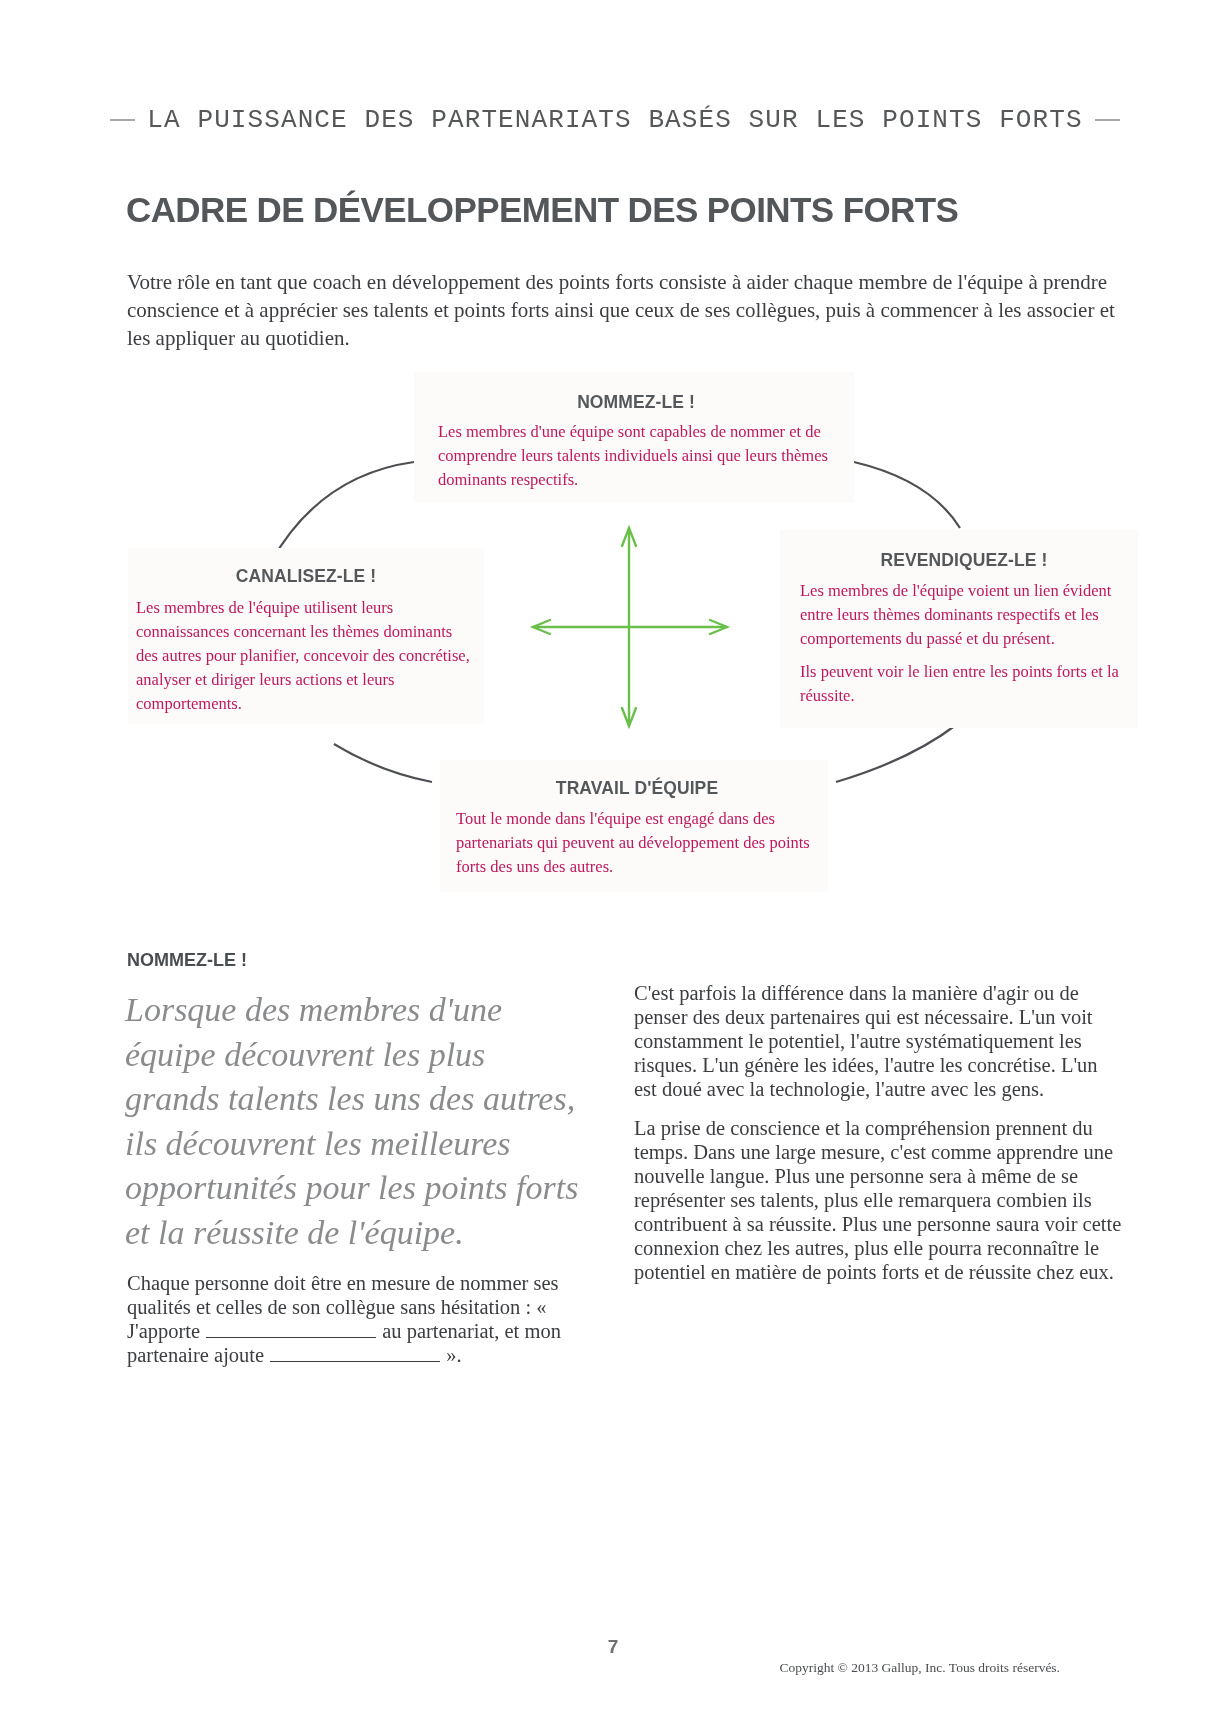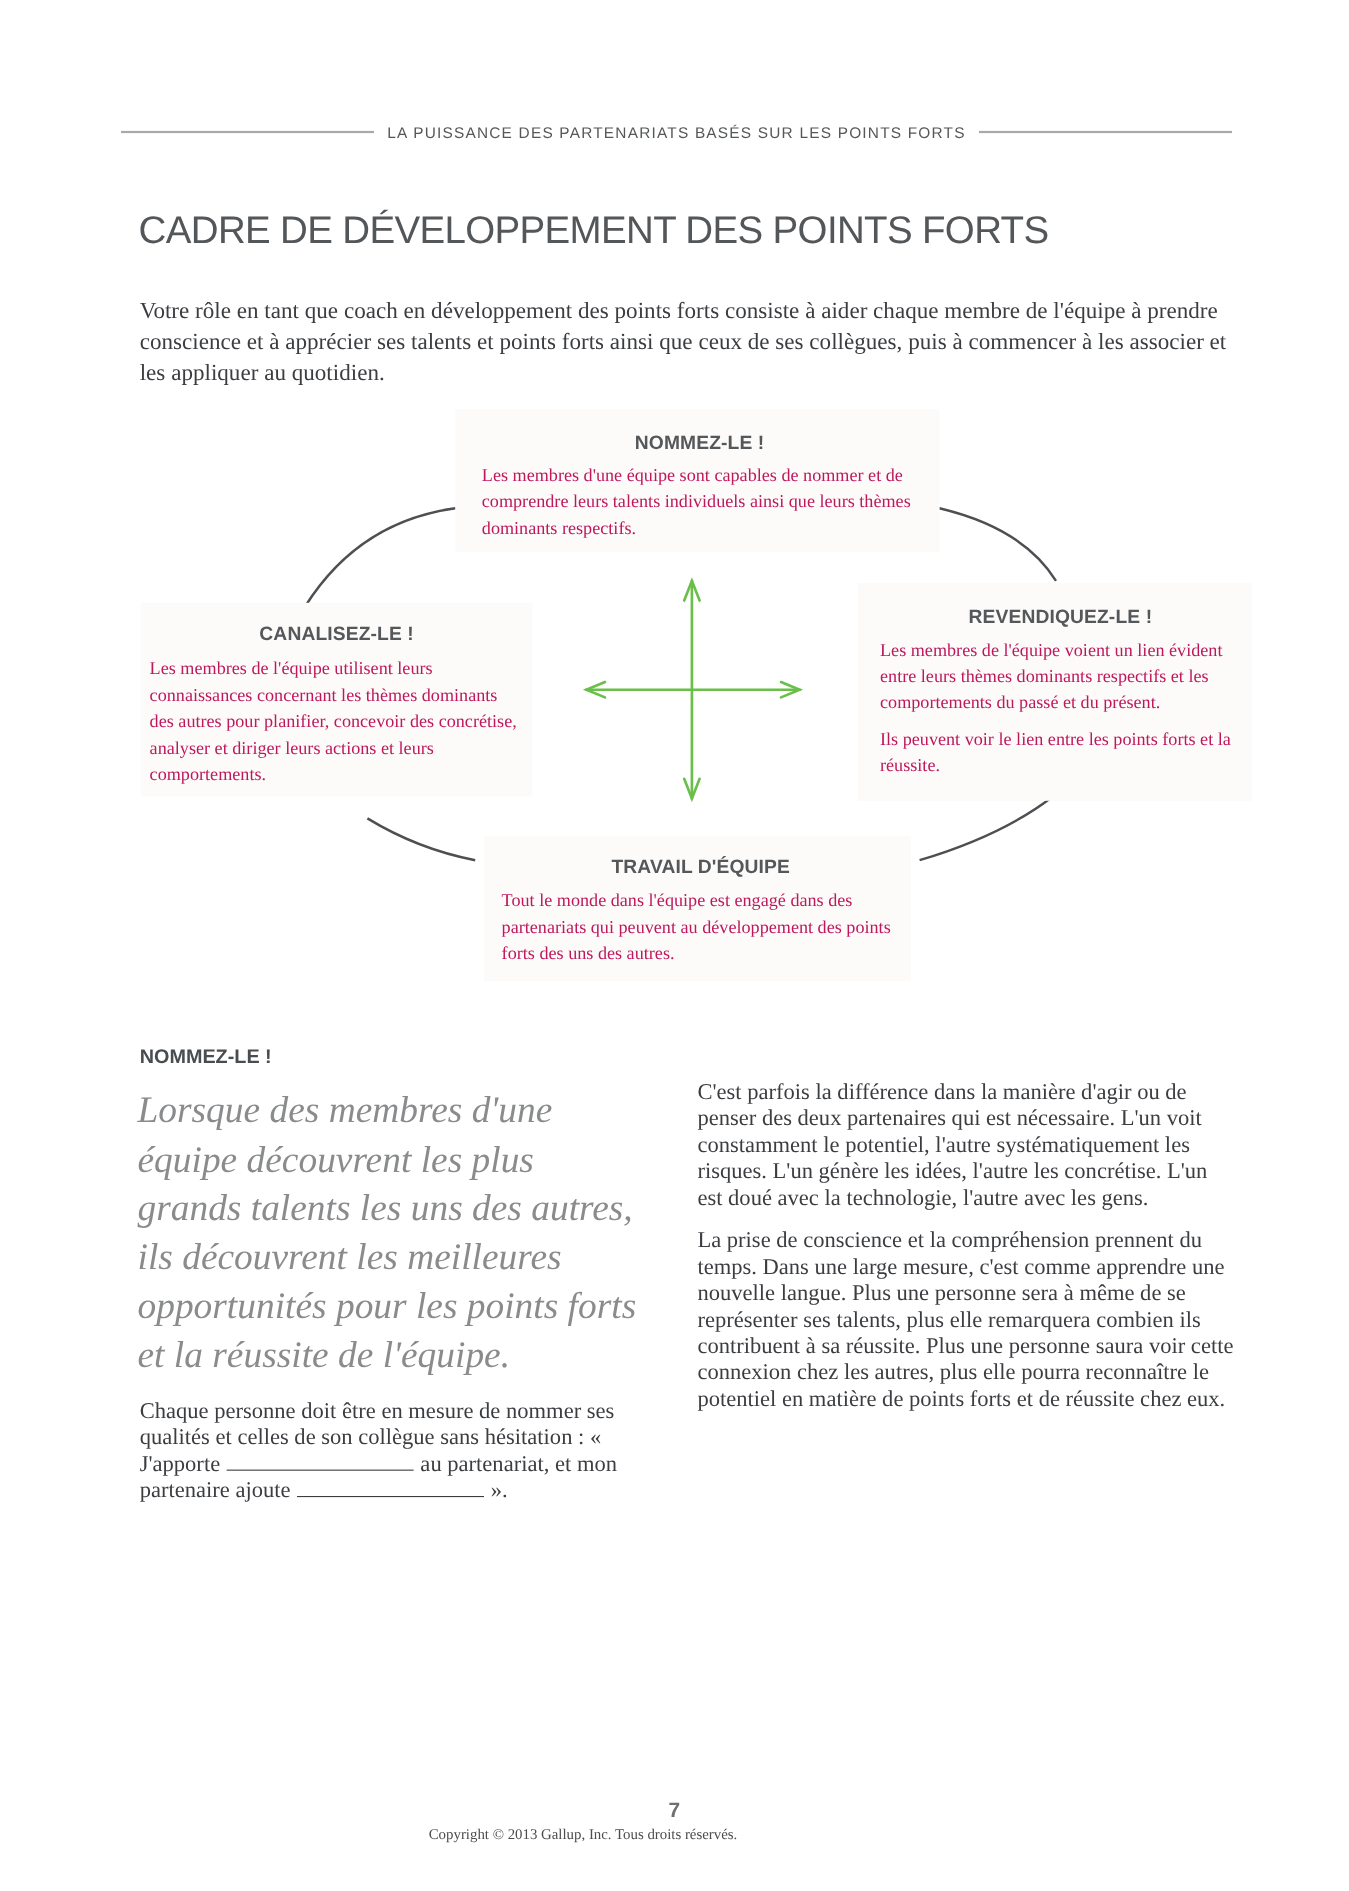--- a/index.html
+++ b/index.html
@@ -2,24 +2,24 @@
 <html><head>
   <meta charset="utf-8">
   <style>
     * { box-sizing: border-box; margin: 0; padding: 0; }
     html, body { width: 1226px; height: 1719px; background: #ffffff; }
     body { position: relative; overflow: hidden; color: #3d3f42; }
 
     
     .run-header { position: absolute; top: 106px; left: 110px; width: 1010px; height: 28px; display: flex; align-items: center; }
     .run-header .rule { flex: 1; height: 2px; background: #a9a9a9; }
-    .run-header .rh-text { padding: 0 12px; font-family: Liberation Sans, sans-serif; font-size: 14px; letter-spacing: 1.1px; color: #555759; white-space: nowrap; }
+    .run-header .rh-text { padding: 0 12px; font-family: Liberation Mono, monospace; font-size: 26px; letter-spacing: 1.1px; color: #555759; white-space: nowrap; }
 
     
-    .page-title { position: absolute; top: 190px; left: 126px; font-family: "Liberation Sans", sans-serif; font-weight: normal; font-size: 35px; letter-spacing: -0.6px; color: #54575a; white-space: nowrap; }
+    .page-title { position: absolute; top: 190px; left: 126px; font-family: "Liberation Sans", sans-serif; font-weight: bold; font-size: 35px; letter-spacing: -0.6px; color: #54575a; white-space: nowrap; }
 
     .intro { position: absolute; top: 268px; left: 127px; width: 995px; font-family: "Liberation Serif", serif; font-size: 21px; line-height: 28px; color: #3b3d40; }
 
     
     .diagram { position: absolute; top: 380px; left: 0; width: 1226px; height: 520px; }
     .diagram svg.lines { position: absolute; left: 0; top: 0; width: 1226px; height: 520px; }
     .dbox { position: absolute; background: #fcfbf9; }
     .dbox h3 { font-family: "Liberation Sans", sans-serif; font-weight: bold; font-size: 17.5px; color: #55585b; text-align: center; letter-spacing: 0.1px; }
     .dbox p { font-family: "Liberation Serif", serif; font-size: 16.5px; line-height: 24px; color: #be185d; }
 
@@ -37,21 +37,21 @@
     .sub-heading { position: absolute; top: 950px; left: 127px; font-family: "Liberation Sans", sans-serif; font-weight: bold; font-size: 18px; color: #4a4d50; }
     .pull-quote { position: absolute; top: 988px; left: 125px; width: 460px; font-family: "Liberation Serif", serif; font-style: italic; font-size: 34px; line-height: 44.5px; color: #8a8b8d; }
     .body-col { position: absolute; font-family: "Liberation Serif", serif; font-size: 20.5px; line-height: 24px; color: #3b3d40; }
     .body-col p + p { margin-top: 15px; }
     .col-left { top: 1271px; left: 127px; width: 480px; }
     .col-right { top: 981px; left: 634px; width: 490px; }
     .blank { display: inline-block; width: 170px; border-bottom: 1.5px solid #3b3d40; height: 18px; vertical-align: baseline; margin: 0 6px; }
 
     
     .page-num { position: absolute; top: 1636px; left: 0; width: 1226px; text-align: center; font-family: "Liberation Sans", sans-serif; font-weight: bold; font-size: 19px; color: #6d6f71; }
-    .copyright { position: absolute; top: 1660px; left: 0; width: 1060px; text-align: center; font-family: "Liberation Serif", serif; font-size: 13.5px; color: #4a4c4e; }
+    .copyright { position: absolute; top: 1660px; left: 0; width: 1060px; text-align: right; font-family: "Liberation Serif", serif; font-size: 13.5px; color: #4a4c4e; }
   </style>
 </head>
 <body>
 
 <div class="run-header">
   <div class="rule"></div>
   <span class="rh-text">LA PUISSANCE DES PARTENARIATS BASÉS SUR LES POINTS FORTS</span>
   <div class="rule"></div>
 </div>
 

